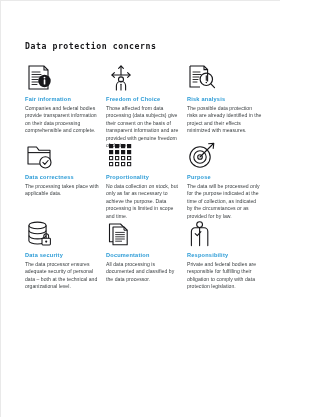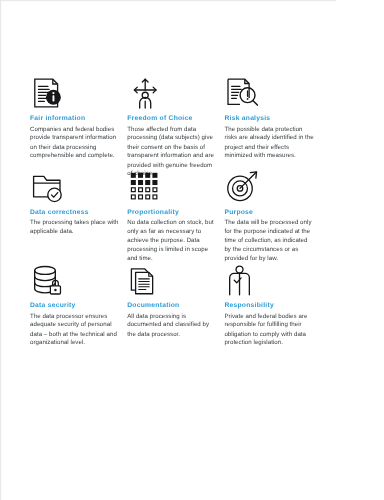--- a/index.html
+++ b/index.html
@@ -72,20 +72,21 @@
     line-height: 7.6px;
     letter-spacing: 0.04px;
     width: 76px;
   }
 </style>
 </head>
 <body>
 
 <div class="page">
 
+  <div class="page-title">Data protection concerns</div>
 
   <div class="grid">
 
     <div class="cell">
       <span class="icon-wrap">
         <svg width="30" height="29" viewBox="0 0 30 29">
           <g fill="none" stroke="#17171a" stroke-width="1.1">
             <path d="M4 3 h15 l4 4 v19 h-19 z"></path>
             <path d="M19 3 v4 h4"></path>
           </g>

